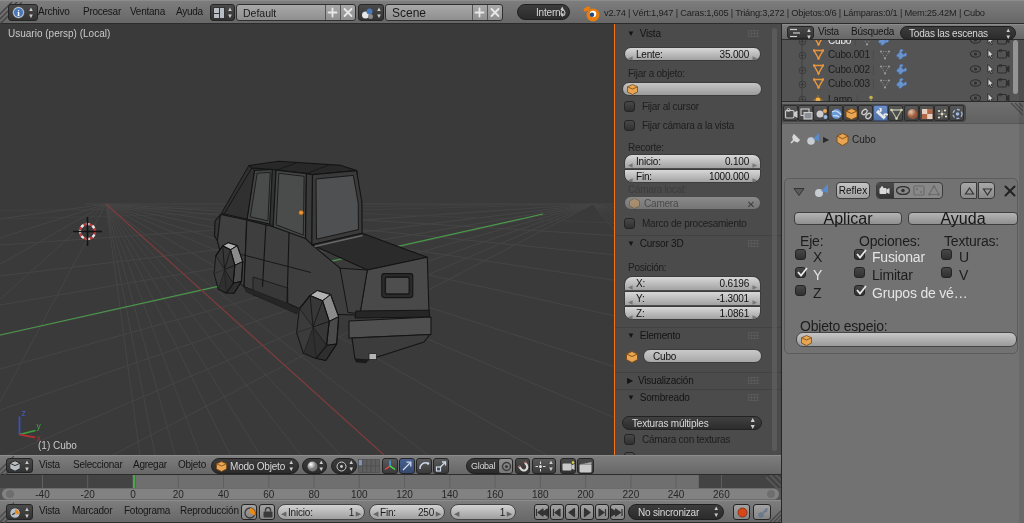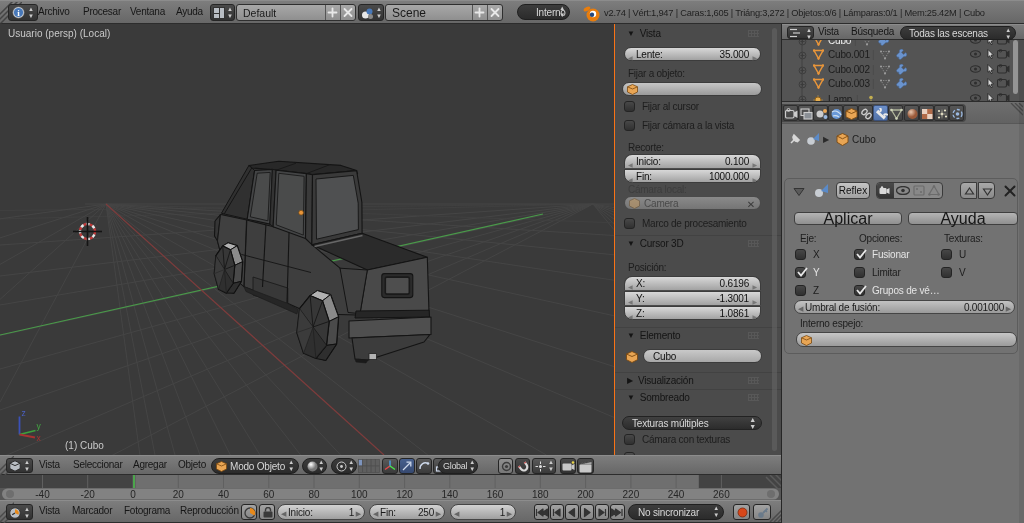--- a/index.html
+++ b/index.html
@@ -148,21 +148,21 @@
     <g id="axwidget" stroke-width="1.8">
       <line x1="19.5" y1="410.5" x2="19.5" y2="392.5" stroke="#3b51b8"></line>
       <line x1="19.5" y1="410.5" x2="35.5" y2="406.5" stroke="#3da23d"></line>
       <line x1="19.5" y1="410.5" x2="35" y2="413.5" stroke="#a83232"></line>
       <text x="21.5" y="392" fill="#4a60c4" font-size="8.5">z</text>
       <text x="36.5" y="405" fill="#42a842" font-size="8.5">y</text>
       <text x="36.5" y="417" fill="#a83232" font-size="8.5">x</text>
     </g>
   </svg>
   <div class="abs txt" style="left:8px;top:4px;color:#c9c9c9;font-size:10px">Usuario (persp) (Local)</div>
-  <div class="abs txt" style="left:65px;top:416px;color:#c9c9c9;font-size:10px">(1) Cubo</div>
+  <div class="abs txt" style="left:38px;top:416px;color:#c9c9c9;font-size:10px">(1) Cubo</div>
   <div class="abs" style="left:614px;top:0;width:167px;height:433px;background:rgba(76,76,76,0.96);border-left:1px solid #f97316">
  <style>
  .nh{position:absolute;left:12px;color:#141414;font-size:10px;letter-spacing:-0.2px}
  .nh i{font-style:normal;font-size:8px;margin-right:5px;position:relative;top:-1px}
  .nl{position:absolute;color:#1d1d1d;font-size:10px;letter-spacing:-0.25px}
  .nf{position:absolute;left:9px;width:137px;height:14px;background:linear-gradient(#d8d8d8,#a2a2a2);border:1px solid #3c3c3c;border-radius:8px;color:#111;font-size:10px;letter-spacing:-0.2px;line-height:13px}
  .nf .lab{position:absolute;left:11px}.nf .val{position:absolute;right:11px}
  .nf .aL,.nf .aR{position:absolute;top:3.5px;font-size:6px;color:#666;opacity:.75}.nf .aL{left:3px}.nf .aR{right:3px}
  .ncb{position:absolute;width:11px;height:11px;background:linear-gradient(#484848,#303030);border:1px solid #242424;border-radius:3px}
  .grip{position:absolute;right:22px;width:11px;height:7px;opacity:.3;background:
@@ -408,21 +408,21 @@
         <circle cx="10" cy="3.5" r="1.3" fill="#cdd8ea"></circle>
       </svg>
 </div>
 <div class="chip" style="position:absolute;left:433px;top:2px;width:16px;height:16px;background:linear-gradient(#5a5a5a,#3a3a3a)">
  <svg width="12" height="12" style="position:absolute;left:1px;top:1px">
         <rect x="1.5" y="7" width="4" height="4" fill="none" stroke="#cdd8ea" stroke-width="1.2"></rect>
         <line x1="5" y1="7.5" x2="10" y2="2.5" stroke="#cdd8ea" stroke-width="1.3"></line>
         <path d="M7,2 L10.5,2 L10.5,5.5" fill="none" stroke="#cdd8ea" stroke-width="1.3"></path>
       </svg>
 </div>
-<div class="dd" style="position:absolute;left:438px;top:2px;width:40px;height:16px;line-height:15px;font-size:9px;letter-spacing:-0.3px">
+<div class="dd" style="position:absolute;left:466px;top:2px;width:40px;height:16px;line-height:15px;font-size:9px;letter-spacing:-0.3px">
  <span style="position:absolute;left:4px">Global</span>
  <span style="position:absolute;right:2px;top:0;color:#ccc;font-size:6px;line-height:7px">▲<br>▼</span>
 </div>
 <div class="chip" style="position:absolute;left:498px;top:2px;width:15px;height:16px;background:linear-gradient(#8f8f8f,#777)">
  <svg width="11" height="11" style="position:absolute;left:2px;top:2px">
         <circle cx="5.5" cy="5.5" r="4" fill="none" stroke="#3c3c3c" stroke-width="1.4"></circle>
         <circle cx="5.5" cy="5.5" r="1.6" fill="#3c3c3c"></circle>
       </svg>
 </div>
 <div class="chip" style="position:absolute;left:515px;top:2px;width:15px;height:16px">
@@ -619,21 +619,21 @@
       <path d="M2,14 L14,2 M6,14 L14,6 M10,14 L14,10" stroke="#4a4a4a" stroke-width="1.5"></path>
     </svg>
 </div>
 
 <div class="abs" style="left:781px;top:24px;width:1px;height:499px;background:#262626;z-index:9"></div>
 <div class="abs" style="left:782px;top:24px;width:242px;height:499px;background:#727272">
     <style>
  .orow{position:absolute;left:0;width:242px;height:14.5px;font-size:10px;letter-spacing:-0.2px;color:#1c1c1c}
  .pcb{position:absolute;width:11px;height:11px;background:linear-gradient(#474747,#303030);border:1px solid #242424;border-radius:3px}
  .pcb svg{position:absolute;left:0;top:-2px}
- .plab{position:absolute;font-size:10px;letter-spacing:-0.2px;color:#1d1d1d}
+ .plab{position:absolute;font-size:14px;letter-spacing:-0.2px;color:#1d1d1d}
  .tab{position:absolute;top:3px;width:15px;height:16px;background:linear-gradient(#565656,#424242);border:1px solid #2e2e2e;border-radius:2px}
  .tab svg{position:absolute;left:1px;top:2px}
 </style>
 
 <div class="abs" style="left:0;top:0;width:242px;height:77px;background:#545454;overflow:hidden">
   <div class="bar abs" style="left:0;top:0;width:242px;height:16px;z-index:5">
     <div class="chip" style="position:absolute;left:5px;top:1px;width:27px;height:13px">
       <svg width="12" height="10" style="position:absolute;left:2px;top:1px">
             <g stroke="#ccc" stroke-width="1.2">
               <line x1="0" y1="1.5" x2="7" y2="1.5"></line>
@@ -1038,27 +1038,21 @@
     <div class="pcb" style="left:69px;top:106px">
           <svg width="13" height="13">
             <polyline points="2,6 5,9.5 11,2" fill="none" stroke="#e8e8e8" stroke-width="1.8"></polyline>
           </svg>
         </div>
         <div class="plab" style="left:87px;top:106px;color:#e4e4e4">Grupos de vé…</div>
     <div class="pcb" style="left:156px;top:70px"></div>
         <div class="plab" style="left:174px;top:70px">U</div>
     <div class="pcb" style="left:156px;top:88px"></div>
         <div class="plab" style="left:174px;top:88px">V</div>
-    <div class="fld" style="position:absolute;left:9px;top:121px;width:221px;height:14px;line-height:13px;border-radius:7px;background:linear-gradient(#c2c2c2,#9a9a9a)">
-      <span style="position:absolute;left:10px">Umbral de fusión:</span>
-          <span style="position:absolute;right:10px">0.001000</span>
-      <span style="position:absolute;left:3px;top:1px;font-size:7px;color:#666">◀</span>
-          <span style="position:absolute;right:3px;top:1px;font-size:7px;color:#666">▶</span>
-    </div>
-    <div class="plab" style="left:15px;top:139px">Interno espejo:</div>
+    <div class="plab" style="left:15px;top:139px">Objeto espejo:</div>
     <div class="fld" style="position:absolute;left:11px;top:153px;width:221px;height:15px;border-radius:7px;background:linear-gradient(#c6c6c6,#9b9b9b)">
       <svg width="11" height="11" style="position:absolute;left:4px;top:2px">
             <polygon points="5.5,0.5 10.5,2.8 10.5,8 5.5,10.5 0.5,8 0.5,2.8" fill="#e8a554" stroke="#7a4a12" stroke-width="0.8"></polygon>
             <polyline points="0.5,2.8 5.5,5 10.5,2.8 M5.5,5 5.5,10.5" fill="none" stroke="#7a4a12" stroke-width="0.8"></polyline>
           </svg>
     </div>
   </div>
 </div>
 </div>
 <div class="abs" style="left:1019px;top:24px;width:5px;height:499px;background:rgba(0,0,0,0.08)"></div>

